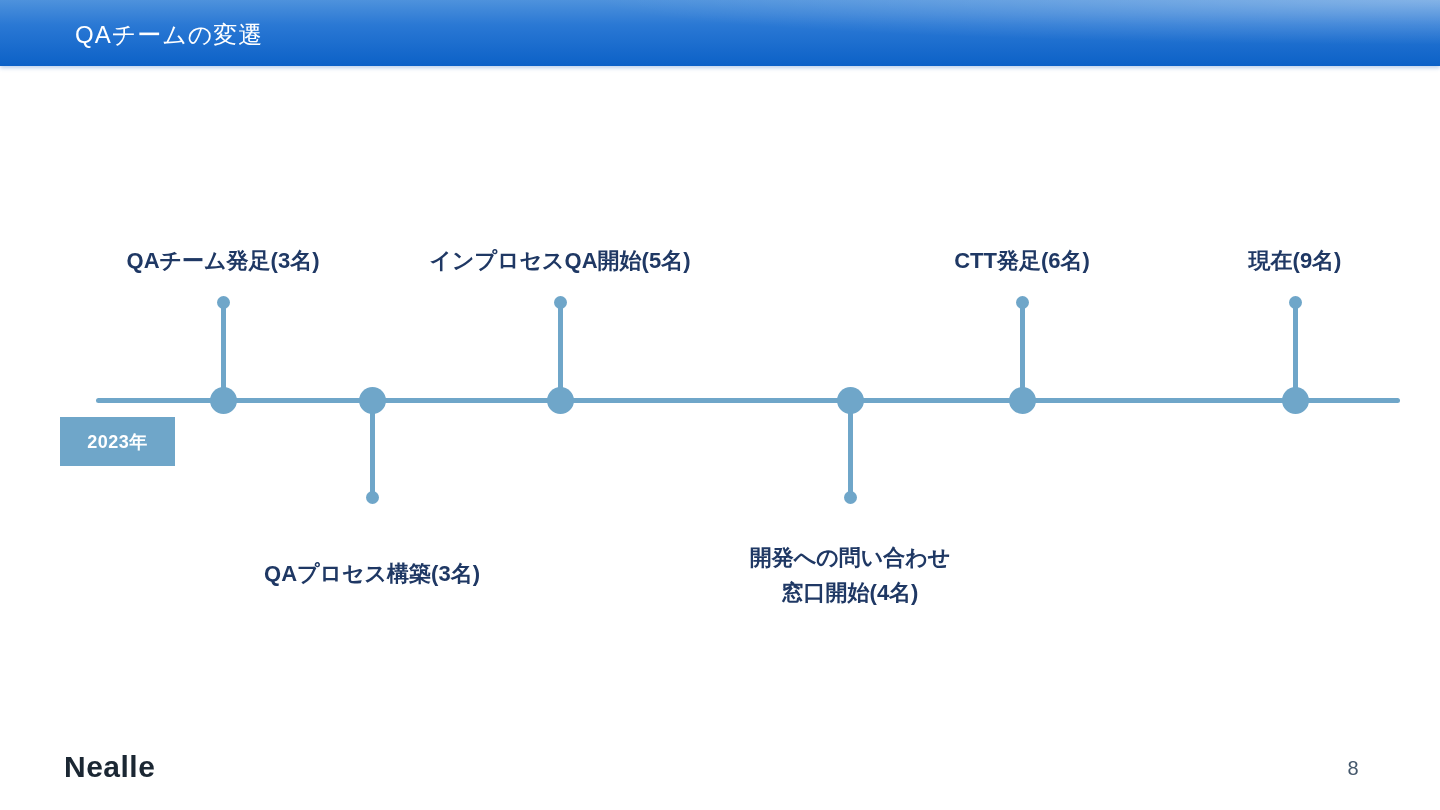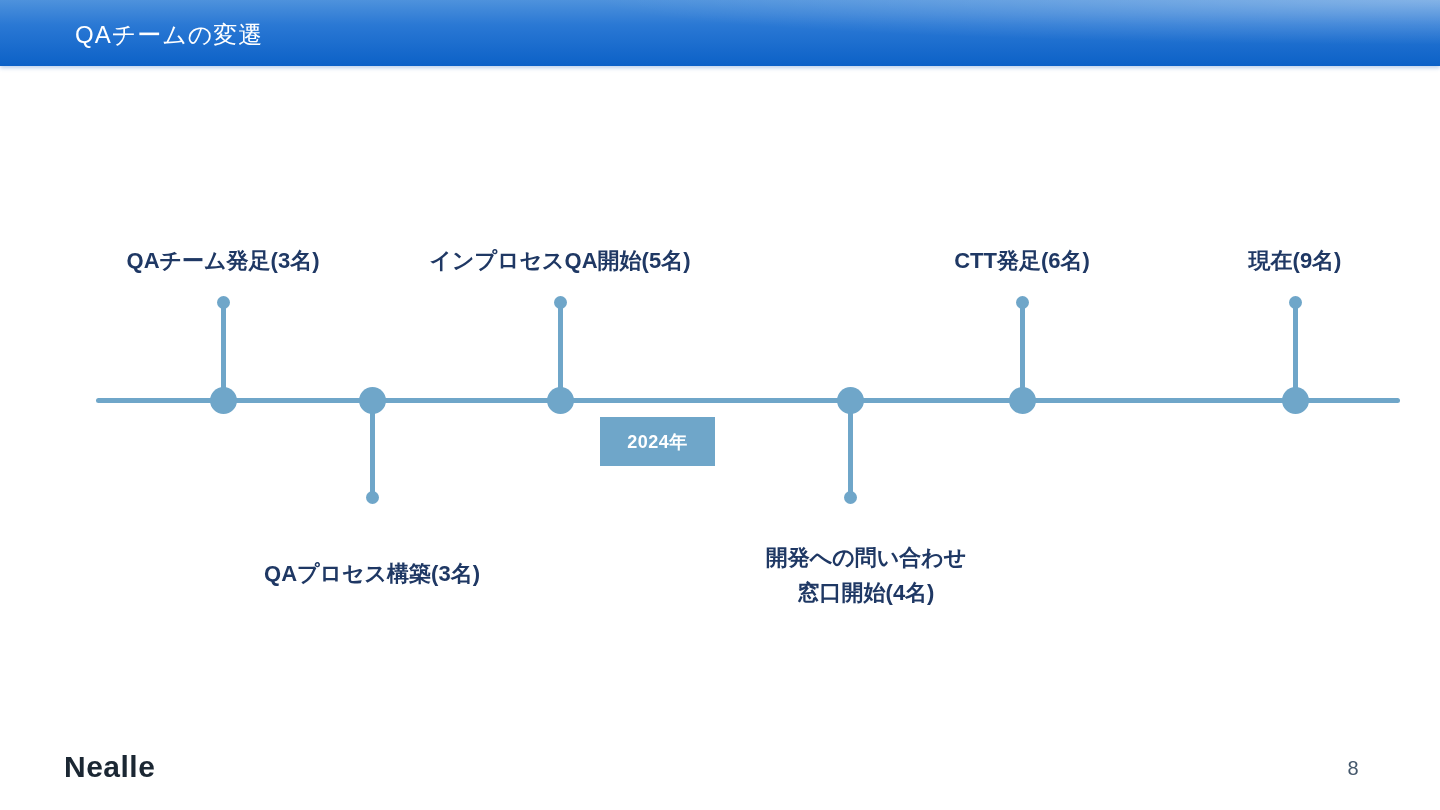--- a/index.html
+++ b/index.html
@@ -54,21 +54,21 @@
   .up .end-dot{top:296px;}
   .down .end-dot{top:491px;}
   .ms-label{
     position:absolute;transform:translateX(-50%);
     white-space:pre-line;width:max-content;text-align:center;
     font-size:22px;font-weight:700;color:var(--label-text);
     line-height:28px;
   }
   .up .ms-label{top:247px;}
   .down .ms-label{top:560px;}
-  .down .ms-label.two-line{top:540px;line-height:35px;margin-left:16px;}
+  .down .ms-label.two-line{top:540px;line-height:35px;}
 
   .year-box{
     position:absolute;top:417px;width:115px;height:49px;
     background:var(--accent);
     display:flex;align-items:center;justify-content:center;
   }
   .year-box span{
     font-size:18px;font-weight:700;color:var(--year-box-text);letter-spacing:.5px;
   }
 
@@ -132,22 +132,22 @@
       <div class="ms-label">CTT発足(6名)</div>
     </div>
 
     <div class="milestone up" style="left:1295px">
       <div class="stem"></div>
       <div class="end-dot"></div>
       <div class="node"></div>
       <div class="ms-label">現在(9名)</div>
     </div>
 
-    <div class="year-box" style="left:600px">
-      <span>2024年</span>
+    <div class="year-box" style="left:60px">
+      <span>2023年</span>
     </div>
 
   </section>
 
   <div class="logo">Nealle</div>
   <div class="page-num">8</div>
 
 </div>
 
 </body></html>

